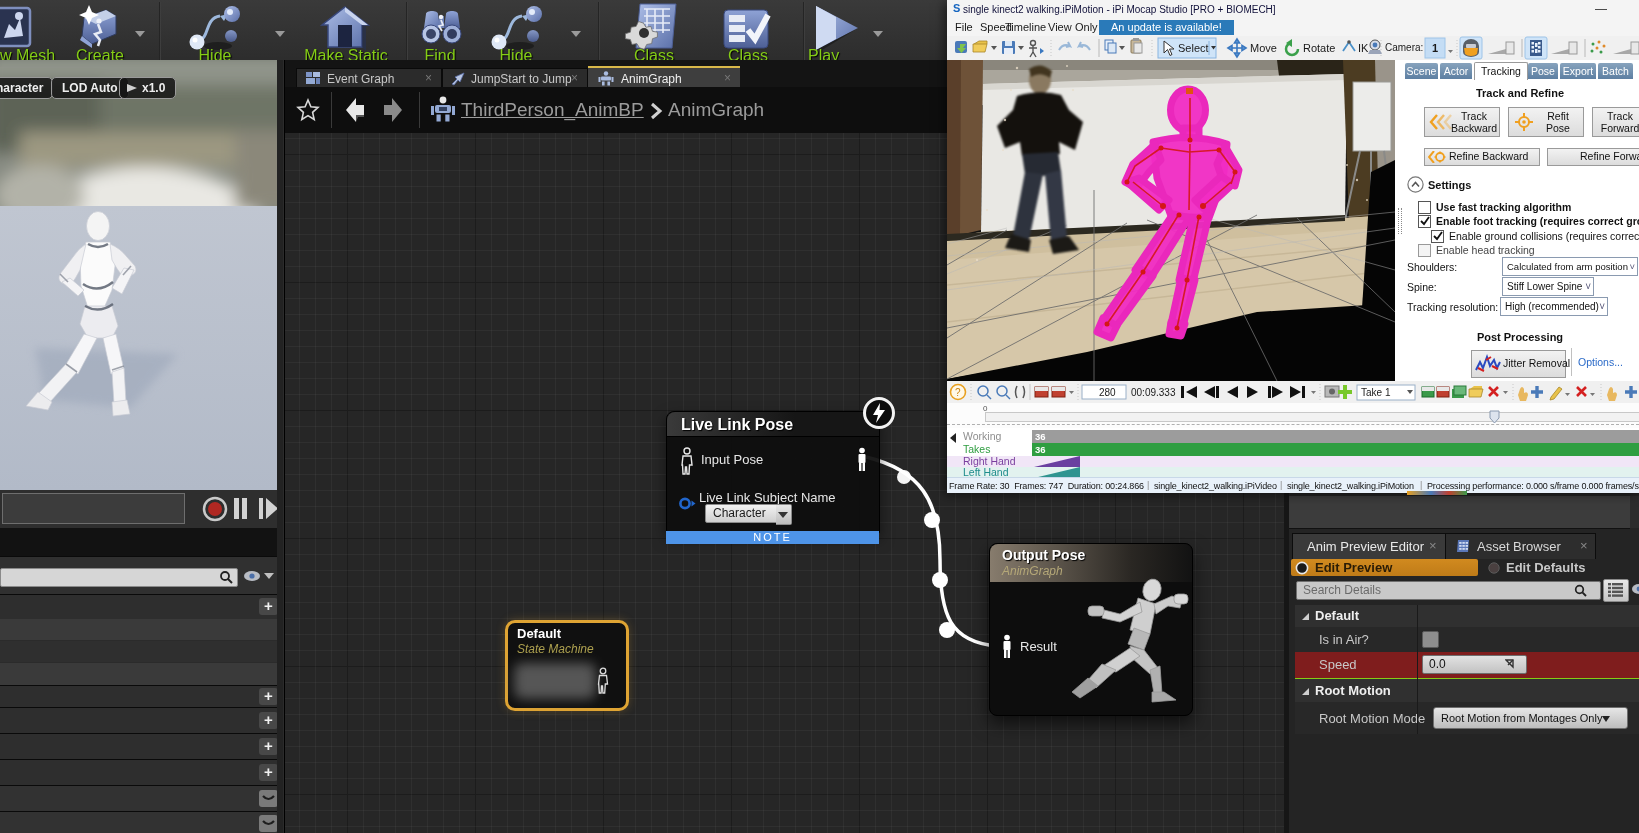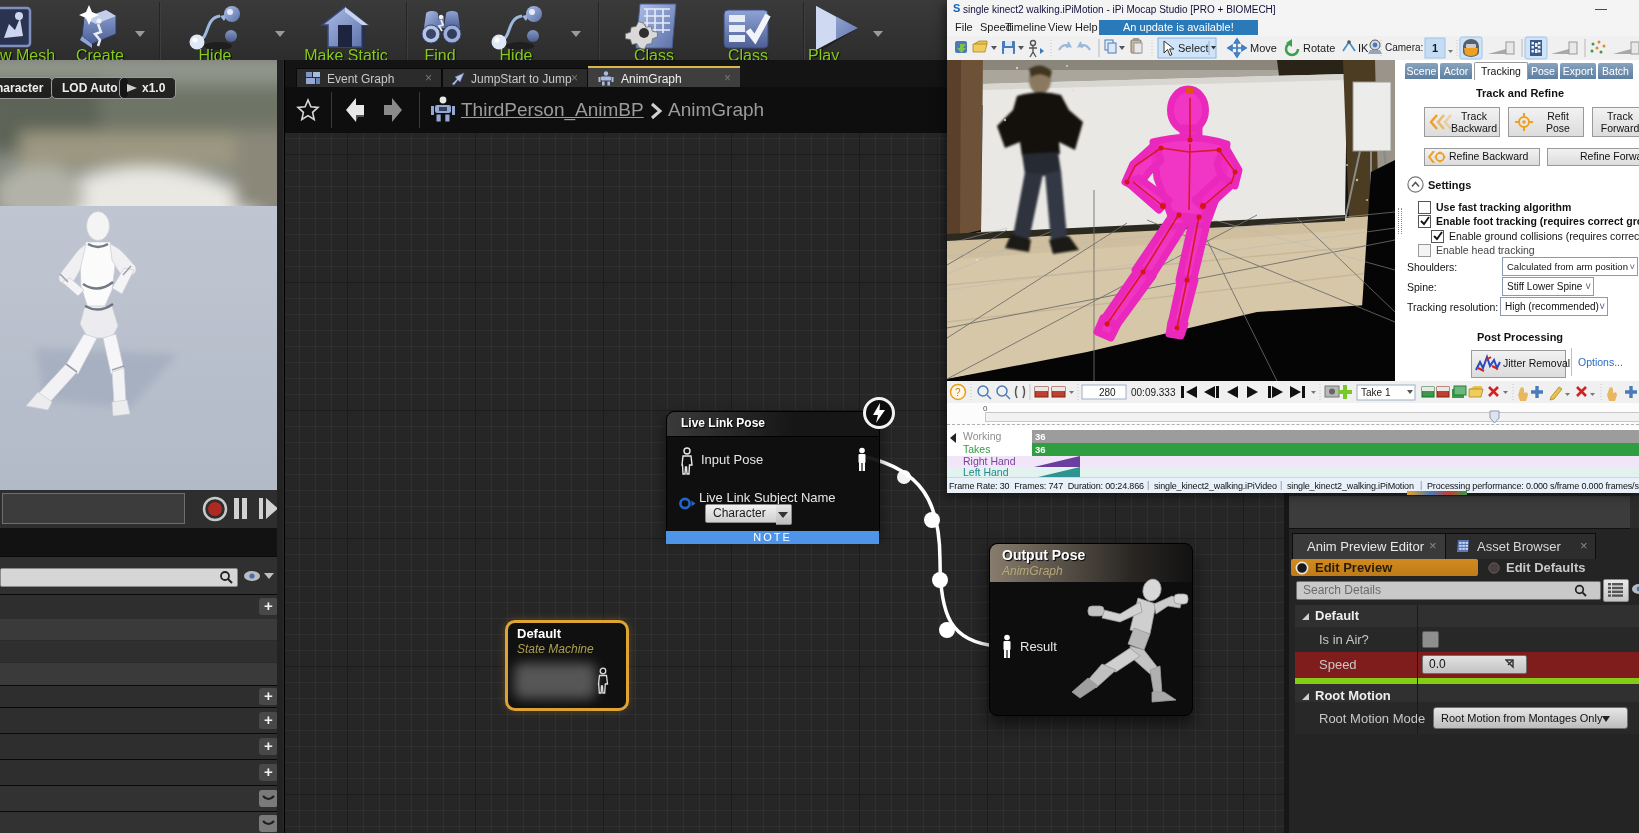--- a/index.html
+++ b/index.html
@@ -208,21 +208,21 @@
     <g fill="#ffffff">
       <circle cx="64" cy="47" r="7" opacity="0.95"></circle>
       <circle cx="92" cy="90" r="8"></circle>
       <circle cx="100" cy="150" r="8"></circle>
       <circle cx="107" cy="200" r="8"></circle>
     </g>
   </svg>
 
   <div class="abs" style="left:666px;top:411px;width:212px;height:120px;background:rgba(14,14,14,0.94);border:1px solid #000;border-radius:8px 8px 0 0;box-shadow:0 6px 14px rgba(0,0,0,0.5);">
     <div class="abs" style="left:0;top:0;width:212px;height:24px;background:linear-gradient(to right,#3a3a3a,#161616 60%);border-radius:8px 8px 0 0;border-bottom:1px solid #000;"></div>
-    <div class="abs" style="left:14px;top:4px;font-size:12px;font-weight:bold;color:#fff;text-shadow:1px 1px 1px #000;">Live Link Pose</div>
+    <div class="abs" style="left:14px;top:4px;font-size:16px;font-weight:bold;color:#fff;text-shadow:1px 1px 1px #000;">Live Link Pose</div>
     <svg class="abs" style="left:12px;top:35px;" width="16" height="28" viewBox="0 0 16 28">
         <g fill="none" stroke="#e8e8e8" stroke-width="1.4">
           <circle cx="8" cy="4" r="3"></circle>
           <path d="M4 9 h8 l1 9 h-2.5 l-0.5 9 h-2 l-0.5 -7 h-1 l-0.5 7 h-2 l-0.5 -9 H3 Z"></path>
         </g>
       </svg>
     <div class="abs" style="left:34px;top:40px;font-size:13px;color:#e6e6e6;">Input Pose</div>
     <svg class="abs" style="left:188px;top:35px;" width="14" height="26" viewBox="0 0 14 26">
         <g fill="#fff">
           <circle cx="7" cy="3.5" r="2.8"></circle>
@@ -494,21 +494,21 @@
   </div>
   <div class="abs" style="left:11px;top:162px;width:344px;height:26px;background:#7f1d1d;">
     <span class="abs" style="left:24px;top:5px;font-size:13px;color:#c8c8c8;">Speed</span>
     <div class="abs" style="left:127px;top:3px;width:97px;height:17px;background:linear-gradient(#e2e2e2,#c2c2c2);border:1px solid #6e6e6e;border-radius:2px;font-size:12px;color:#111;line-height:17px;padding-left:6px;">0.0
       <svg class="abs" style="left:82px;top:3px;" width="10" height="10" viewBox="0 0 10 10">
           <path d="M1 1 L8 1 L8 8 Z" fill="none" stroke="#333" stroke-width="1.4"></path>
           <path d="M8 1 L3 6" stroke="#333" stroke-width="1.4"></path>
         </svg>
     </div>
   </div>
-  <div class="abs" style="left:11px;top:188px;width:344px;height:24px;background:#303030;border-bottom:1px solid #1a1a1a;border-top:6px solid #84cc16;">
+  <div class="abs" style="left:11px;top:188px;width:344px;height:24px;background:#303030;border-bottom:1px solid #1a1a1a;border-top:1px solid #84cc16;">
     <svg class="abs" style="left:6px;top:8px;" width="9" height="9" viewBox="0 0 9 9">
         <path d="M8 1 L8 8 L1 8 Z" fill="#cfcfcf"></path>
       </svg>
     <span class="abs" style="left:20px;top:4px;font-size:13px;font-weight:bold;color:#efefef;">Root Motion</span>
   </div>
   <div class="abs" style="left:11px;top:212px;width:344px;height:32px;background:#282828;">
     <span class="abs" style="left:24px;top:9px;font-size:13px;color:#c8c8c8;">Root Motion Mode</span>
     <div class="abs" style="left:138px;top:5px;width:186px;height:20px;background:linear-gradient(#e6e6e6,#bdbdbd);border:1px solid #6e6e6e;border-radius:3px;font-size:11px;color:#111;line-height:20px;padding-left:7px;">Root Motion from Montages Only
       <div class="dd abs" style="left:168px;top:8px;border-top-color:#222;border-left-width:4px;border-right-width:4px;"></div>
     </div>
@@ -522,22 +522,22 @@
     <span class="abs" style="left:6px;top:2px;font-size:11px;font-weight:bold;color:#1565c0;">S</span>
     <span class="abs" style="left:16px;top:4px;font-size:10px;color:#10103a;">single kinect2 walking.iPiMotion - iPi Mocap Studio [PRO + BIOMECH]</span>
     <span class="abs" style="left:648px;top:2px;font-size:12px;color:#333;">—</span>
   </div>
 
   <div class="abs" style="left:0;top:19px;width:692px;height:17px;background:#f4f4f4;font-size:11px;color:#1a1a1a;">
     <span class="abs" style="left:8px;top:2px;">File</span>
     <span class="abs" style="left:33px;top:2px;">Speed</span>
     <span class="abs" style="left:58px;top:2px;">Timeline</span>
     <span class="abs" style="left:101px;top:2px;">View</span>
-    <span class="abs" style="left:128px;top:2px;">Help</span>
-    <div class="abs" style="left:152px;top:1px;height:15px;background:#2a7ab9;color:#fff;padding:0 24px;line-height:15px;">An update is available!</div>
+    <span class="abs" style="left:128px;top:2px;">Only</span>
+    <div class="abs" style="left:152px;top:1px;height:15px;background:#2a7ab9;color:#fff;padding:0 12px;line-height:15px;">An update is available!</div>
   </div>
 
   <div class="abs" style="left:0;top:36px;width:692px;height:24px;background:#f0f0f0;border-bottom:1px solid #dcdcdc;">
     <svg class="abs" style="left:0;top:0;" width="692" height="24" viewBox="0 0 692 24">
       <g font-family="Liberation Sans" font-size="11" fill="#1a1a1a">
 
         <rect x="8" y="5" width="12" height="12" rx="2" fill="#4a7ab8"></rect>
           <path d="M10 14 l6 0 0 -4 3 0 -4.5 -5 -4.5 5 3 0 Z" fill="#7ec24a" transform="rotate(180 14.5 11)"></path>
 
         <path d="M27 8 l5 -3 8 0 0 3" fill="#e8c24a" stroke="#a8862a" stroke-width="0.8"></path>

